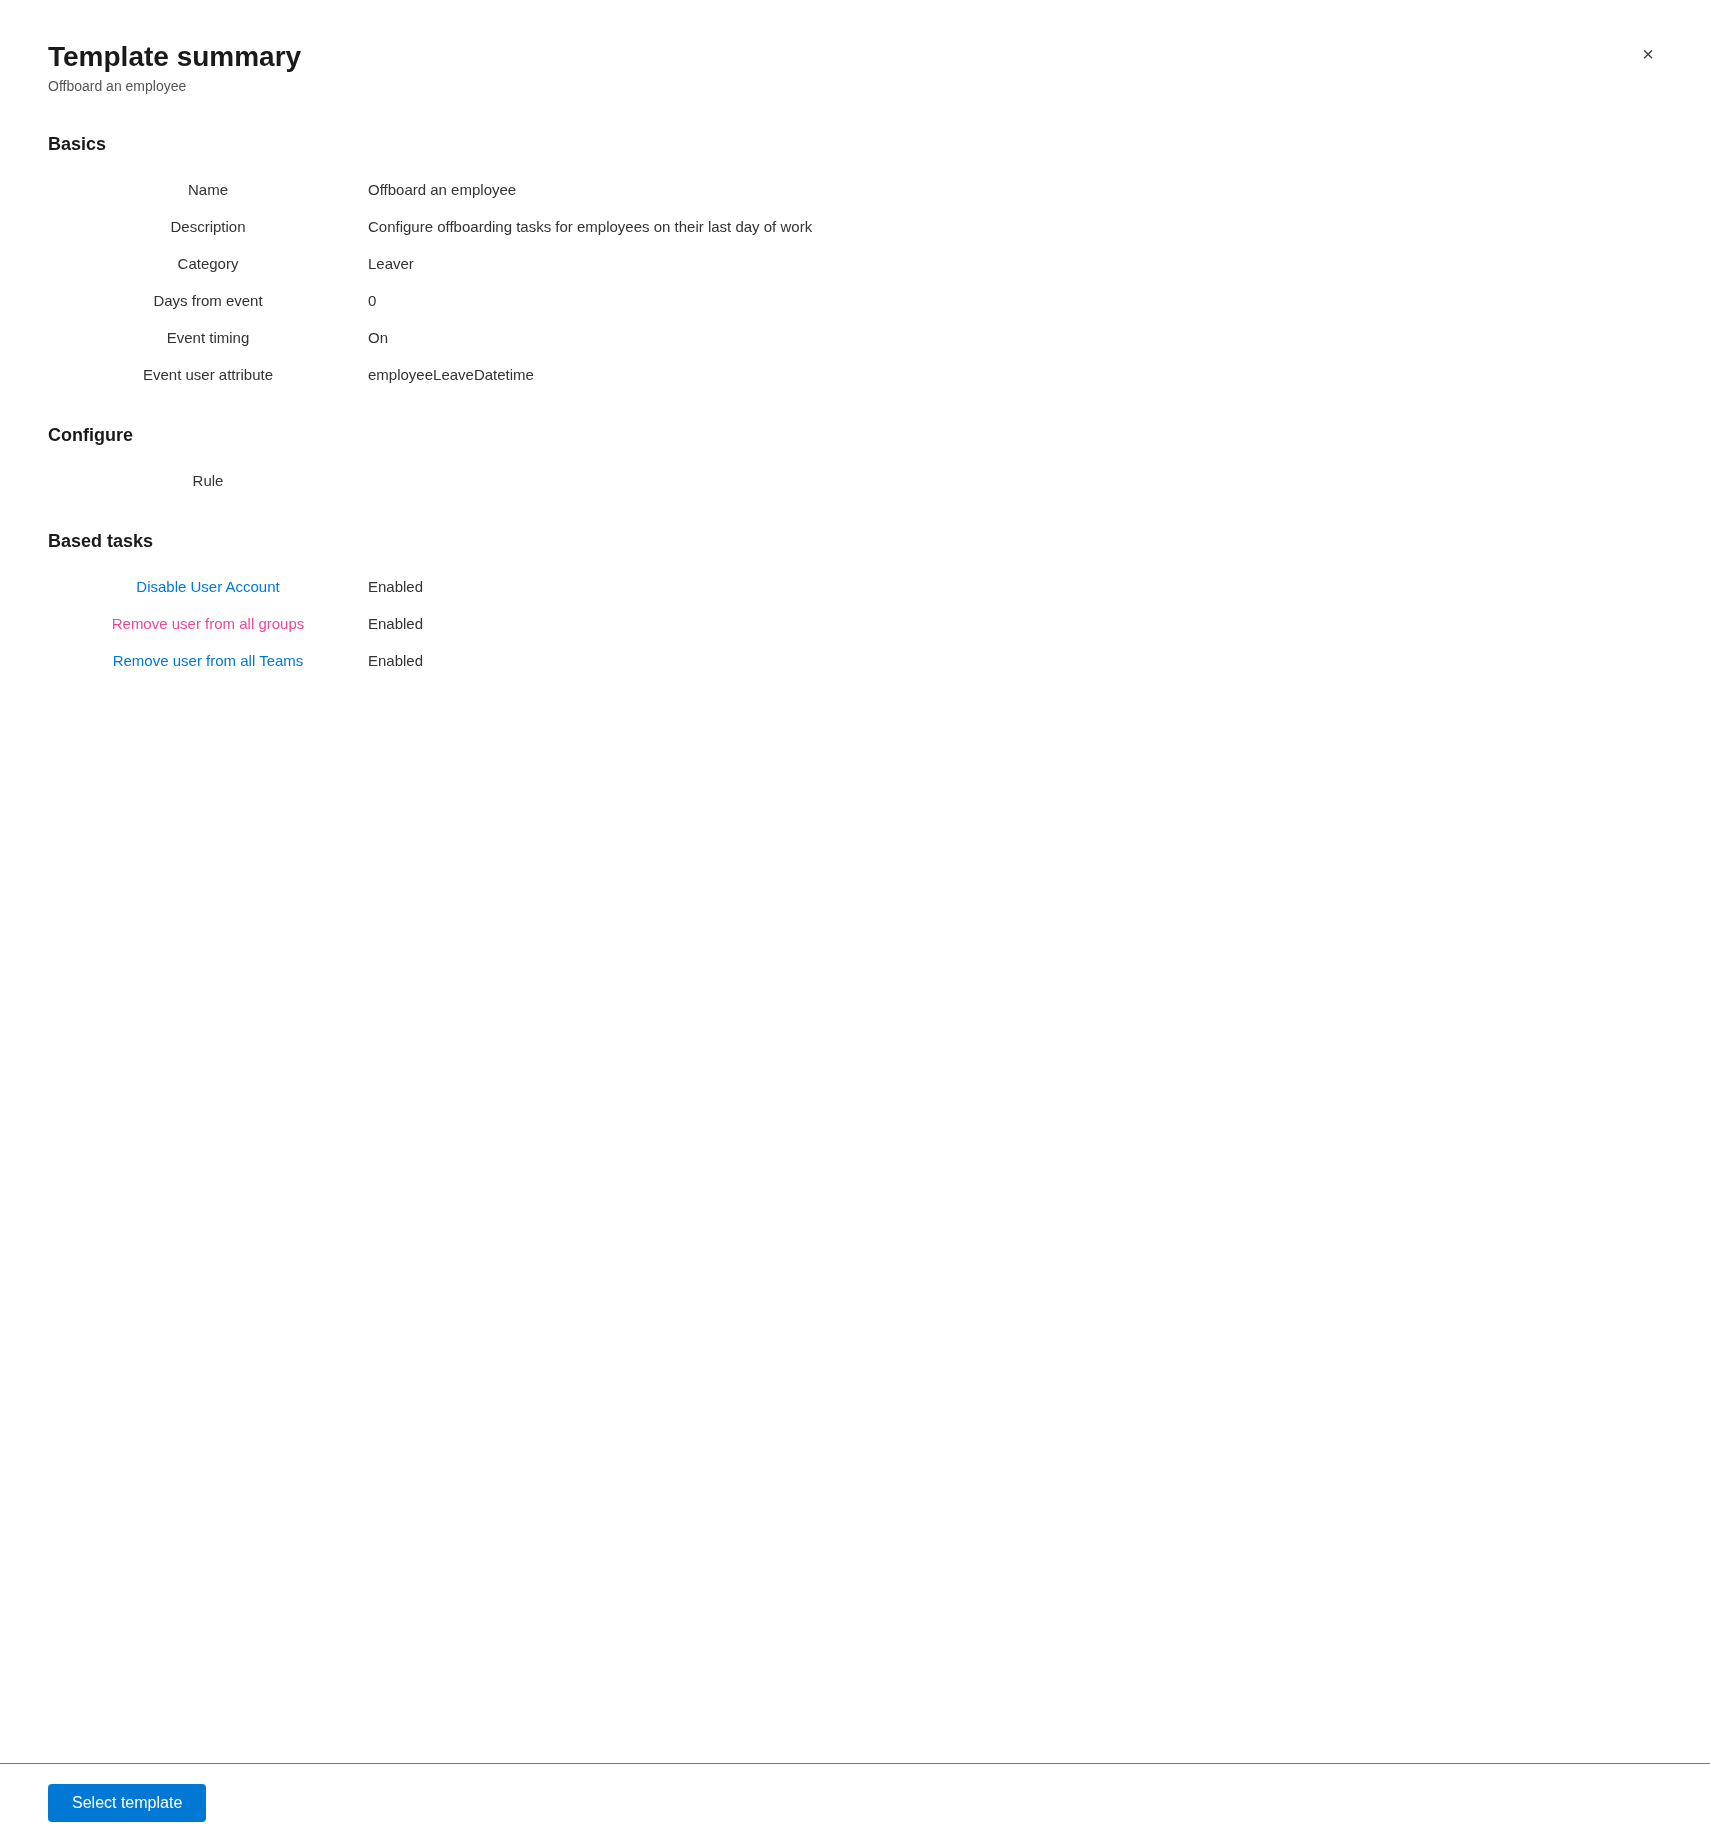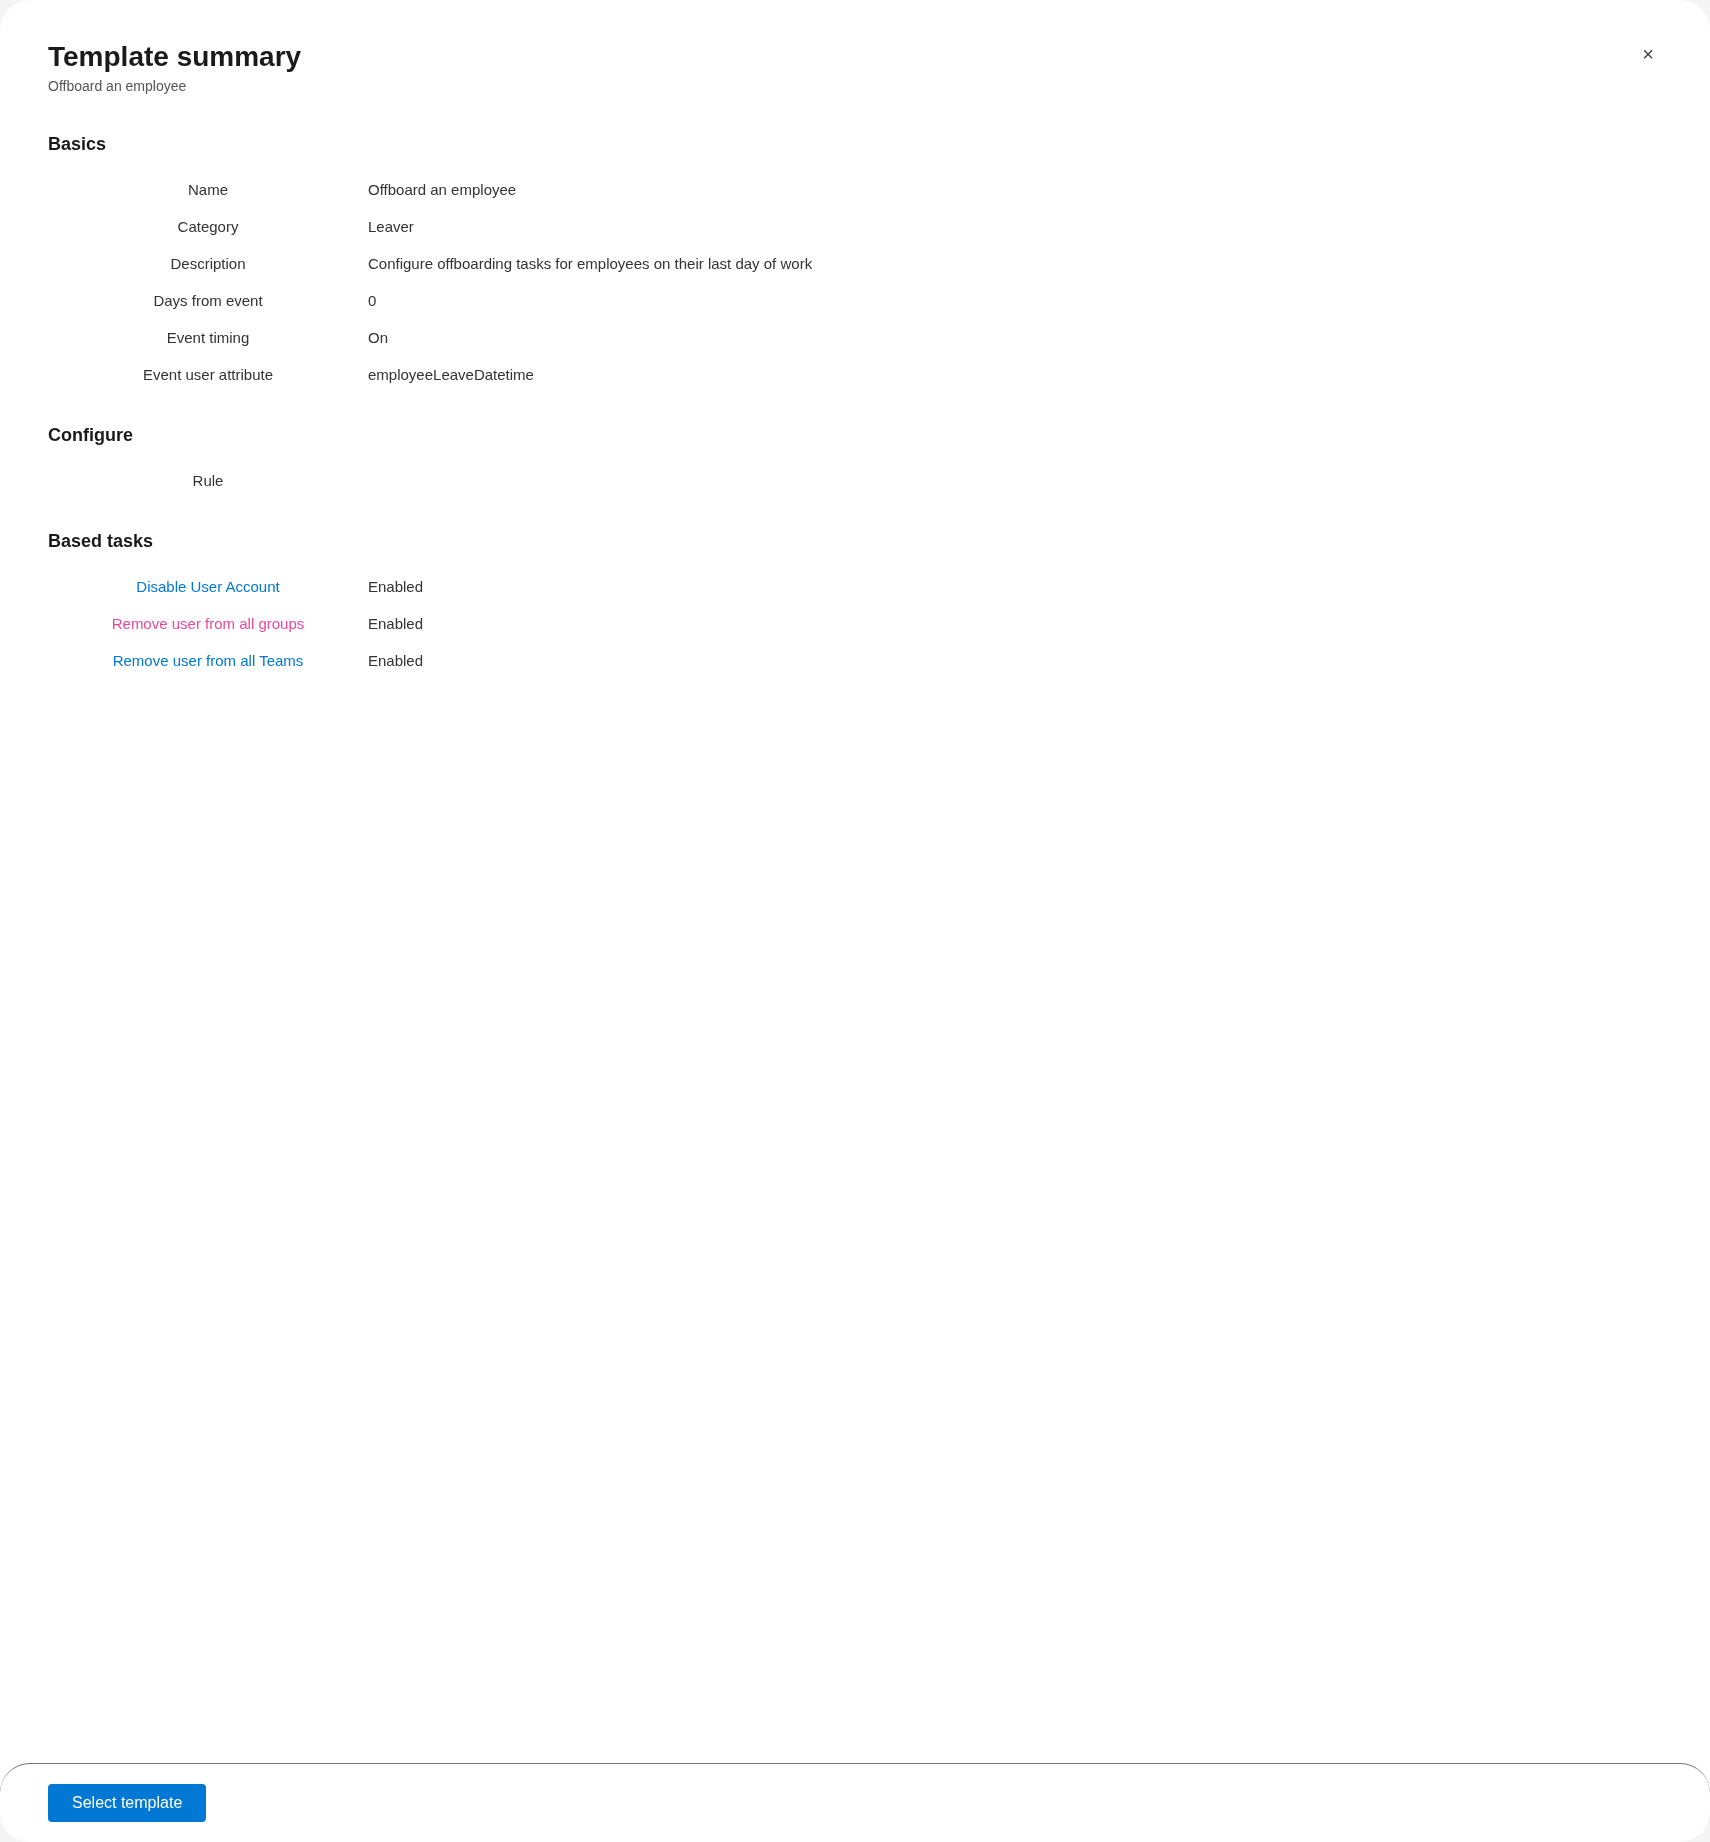--- a/index.html
+++ b/index.html
@@ -1,19 +1,18 @@
 <!DOCTYPE html>
 <html><head>
   <meta charset="utf-8">
   <style>
     * {
       box-sizing: border-box;
       margin: 0;
       padding: 0;
-      border-radius: 30px;
     }
 
     body {
       font-family: 'Segoe UI', -apple-system, BlinkMacSystemFont, sans-serif;
       background: #f5f5f5;
       display: flex;
       justify-content: center;
       align-items: flex-start;
       min-height: 100vh;
     }
@@ -136,26 +135,26 @@
   <div class="panel-content">
 
     <div class="section">
       <div class="section-heading">Basics</div>
 
       <div class="field-row">
         <span class="field-label">Name</span>
         <span class="field-value">Offboard an employee</span>
       </div>
       <div class="field-row">
+        <span class="field-label">Description</span>
+        <span class="field-value">Configure offboarding tasks for employees on their last day of work</span>
+      </div>
+      <div class="field-row">
         <span class="field-label">Category</span>
         <span class="field-value">Leaver</span>
-      </div>
-      <div class="field-row">
-        <span class="field-label">Description</span>
-        <span class="field-value">Configure offboarding tasks for employees on their last day of work</span>
       </div>
       <div class="field-row">
         <span class="field-label">Days from event</span>
         <span class="field-value">0</span>
       </div>
       <div class="field-row">
         <span class="field-label">Event timing</span>
         <span class="field-value">On</span>
       </div>
       <div class="field-row">

